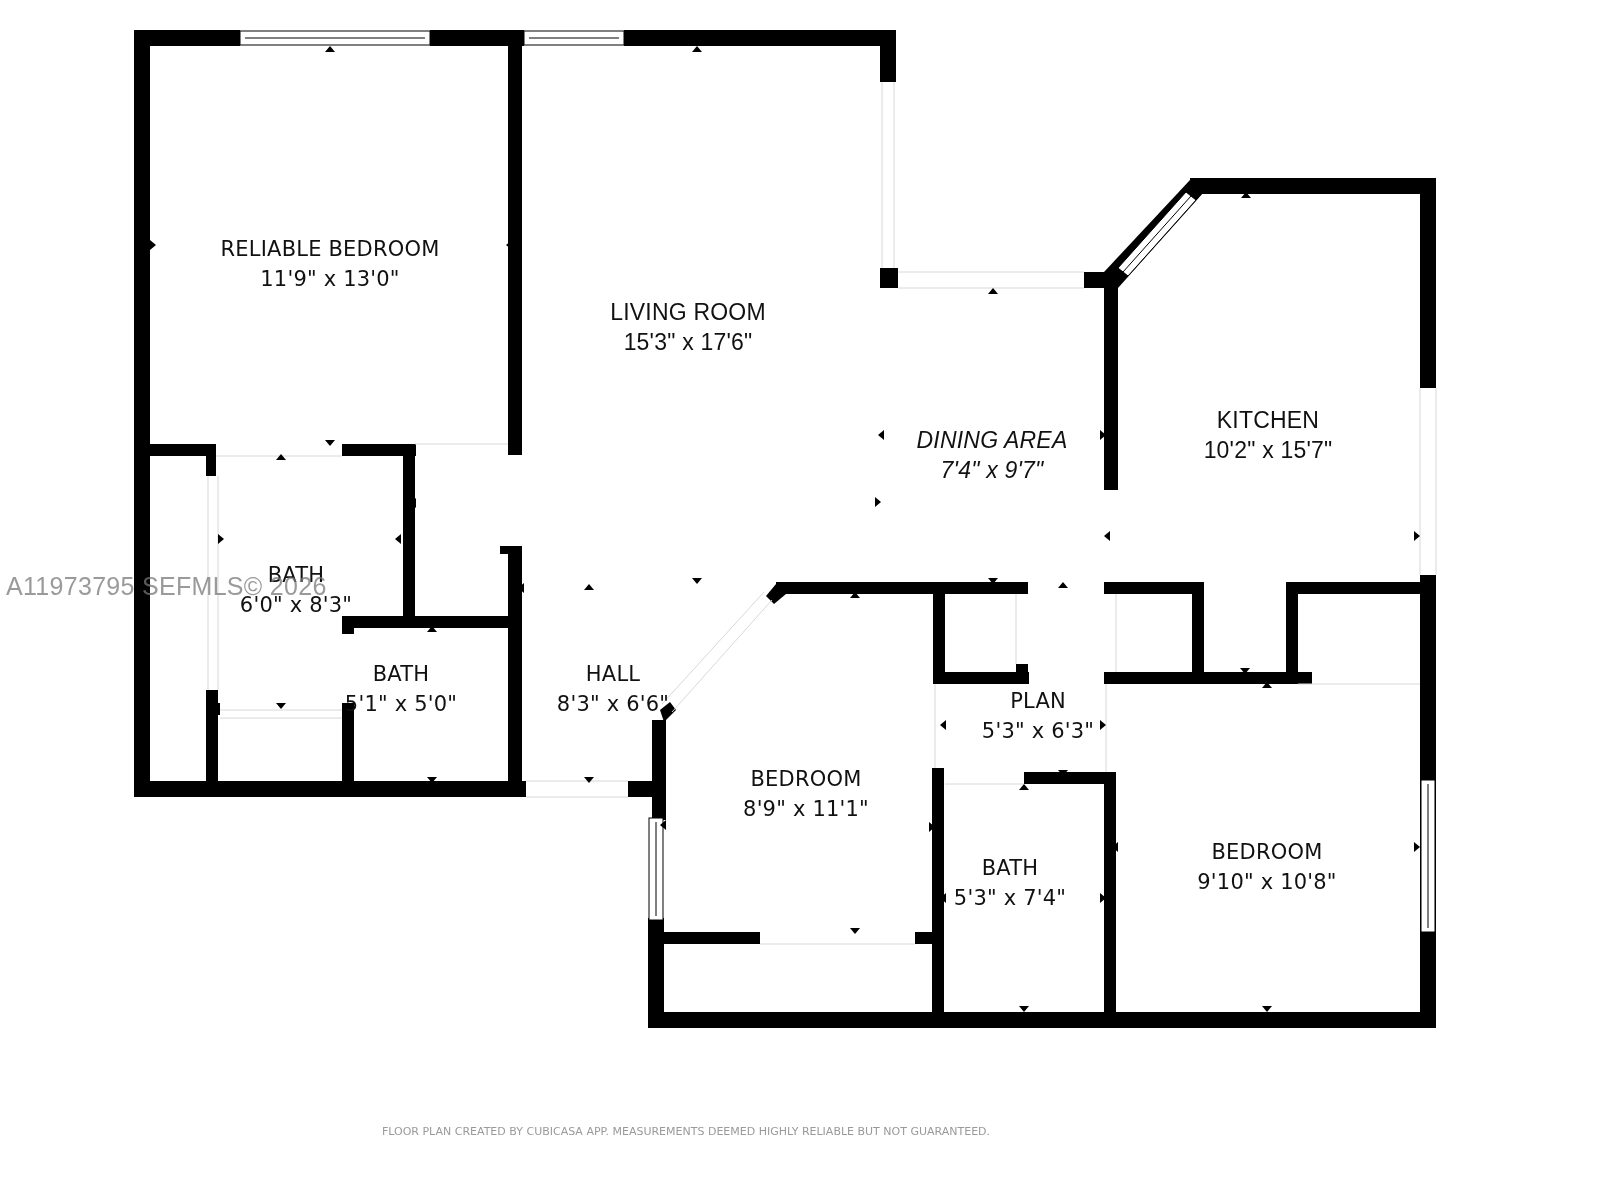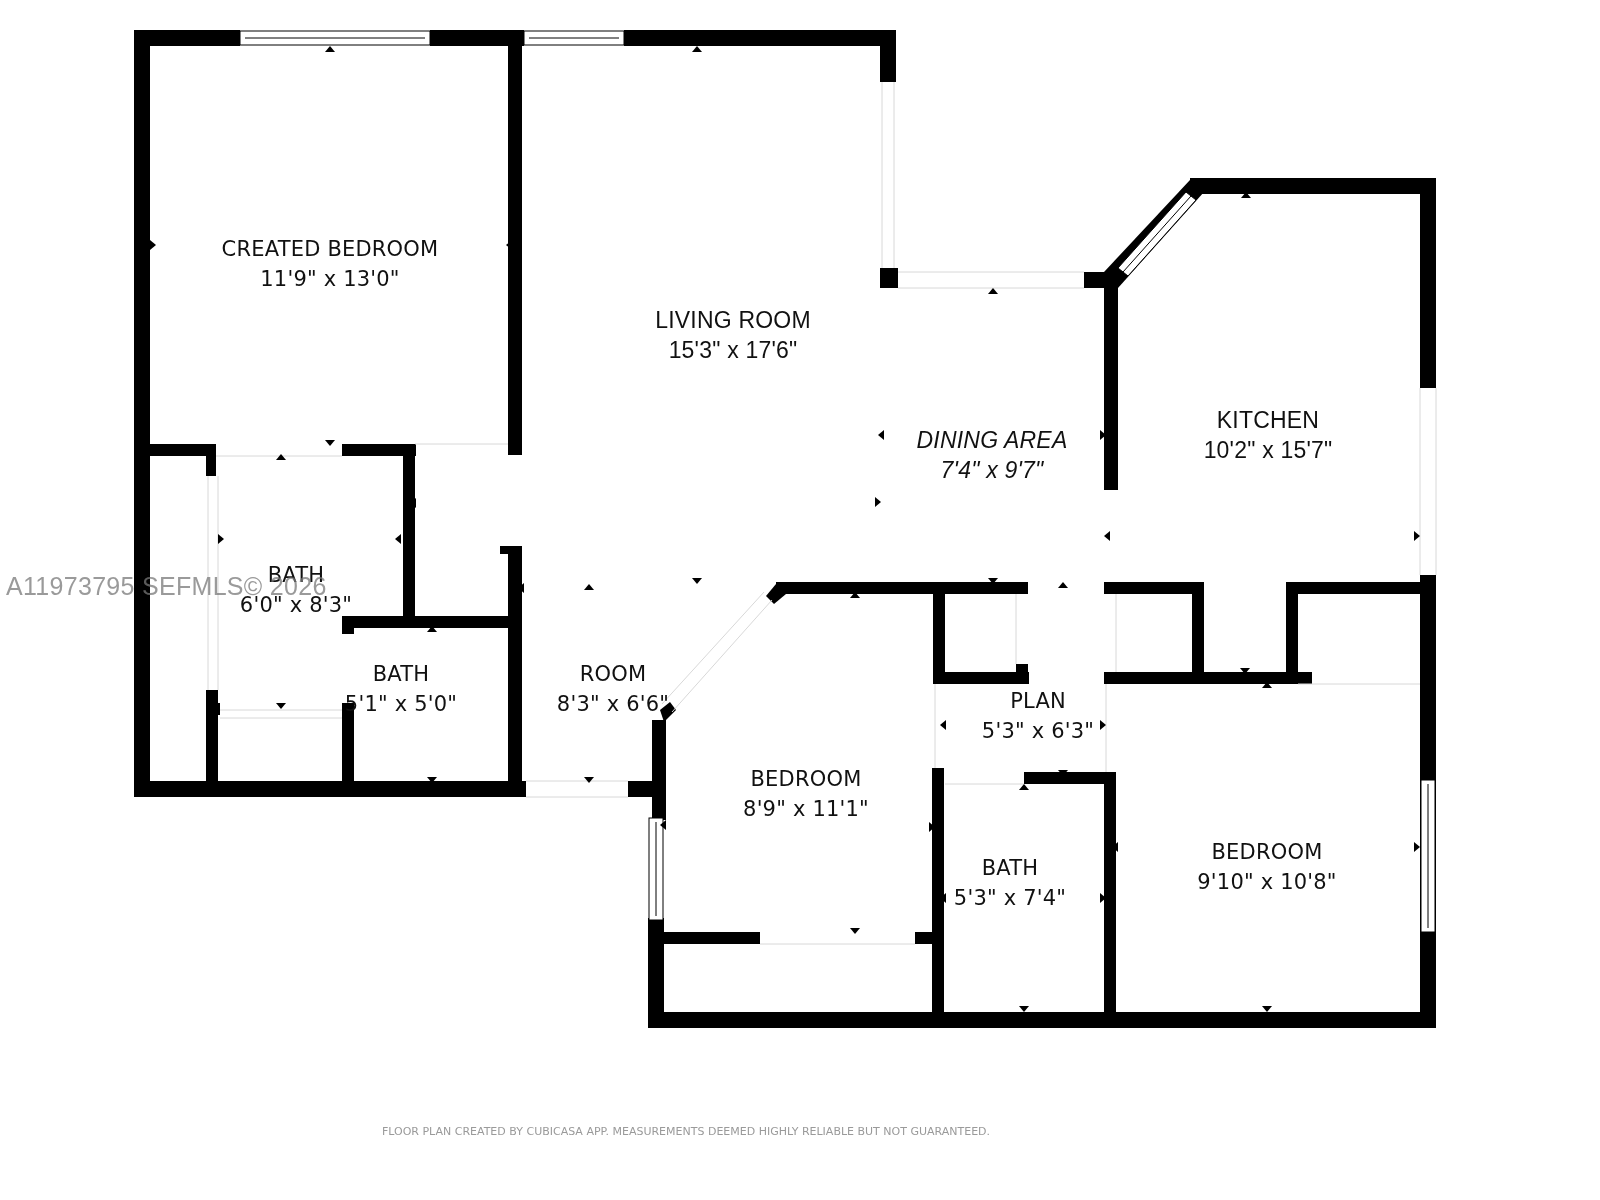--- a/index.html
+++ b/index.html
@@ -155,45 +155,45 @@
     <polygon points="1019,1006 1029,1006 1024,1012"></polygon>
       <polygon points="1240,668 1250,668 1245,674"></polygon>
     <polygon points="1262,688 1272,688 1267,682"></polygon>
       <polygon points="1118,842 1118,852 1112,847"></polygon>
     <polygon points="1414,842 1414,852 1420,847"></polygon>
       <polygon points="1262,1006 1272,1006 1267,1012"></polygon>
   </g>
 </svg>
 
 <div class="room-label" style="left:330px; top:234px;">
-  <span class="name">CREATED BEDROOM</span>
+  <span class="name">RELIABLE BEDROOM</span>
   <span class="dims">11'9" x 13'0"</span>
 </div>
-<div class="room-label condensed" style="left:688px; top:305px;margin-left:45px;">
+<div class="room-label condensed" style="left:688px; top:297px;">
   <span class="name">LIVING ROOM</span>
   <span class="dims">15'3" x 17'6"</span>
 </div>
 <div class="room-label condensed" style="left:992px; top:425px;font-style:italic;">
   <span class="name">DINING AREA</span>
   <span class="dims">7'4" x 9'7"</span>
 </div>
 <div class="room-label condensed" style="left:1268px; top:405px;text-align:center;">
   <span class="name">KITCHEN</span>
   <span class="dims">10'2" x 15'7"</span>
 </div>
 <div class="room-label" style="left:296px; top:560px;">
   <span class="name">BATH</span>
   <span class="dims">6'0" x 8'3"</span>
 </div>
 <div class="room-label" style="left:401px; top:659px;">
   <span class="name">BATH</span>
   <span class="dims">5'1" x 5'0"</span>
 </div>
 <div class="room-label" style="left:613px; top:659px;">
-  <span class="name">ROOM</span>
+  <span class="name">HALL</span>
   <span class="dims">8'3" x 6'6"</span>
 </div>
 <div class="room-label" style="left:1038px; top:686px;">
   <span class="name">PLAN</span>
   <span class="dims">5'3" x 6'3"</span>
 </div>
 <div class="room-label" style="left:806px; top:764px;">
   <span class="name">BEDROOM</span>
   <span class="dims">8'9" x 11'1"</span>
 </div>

